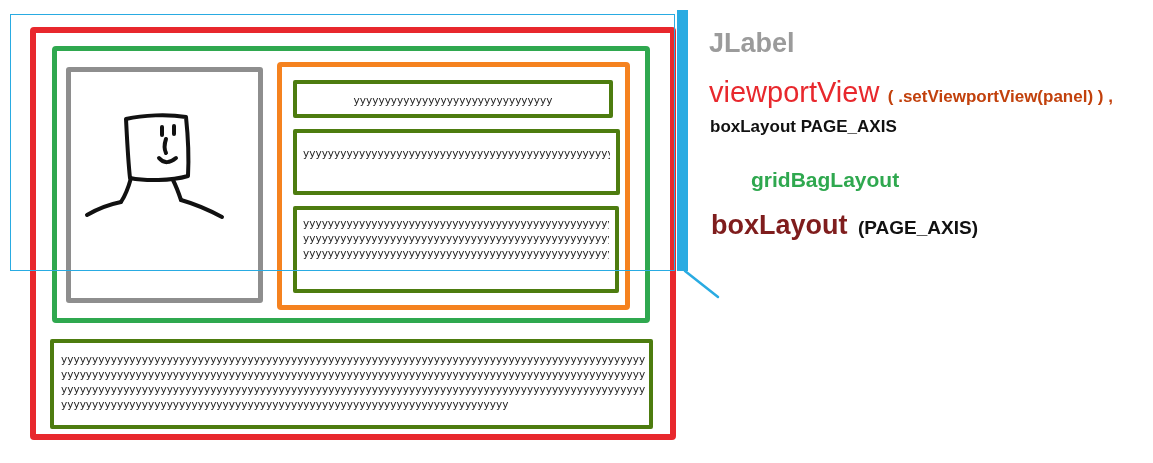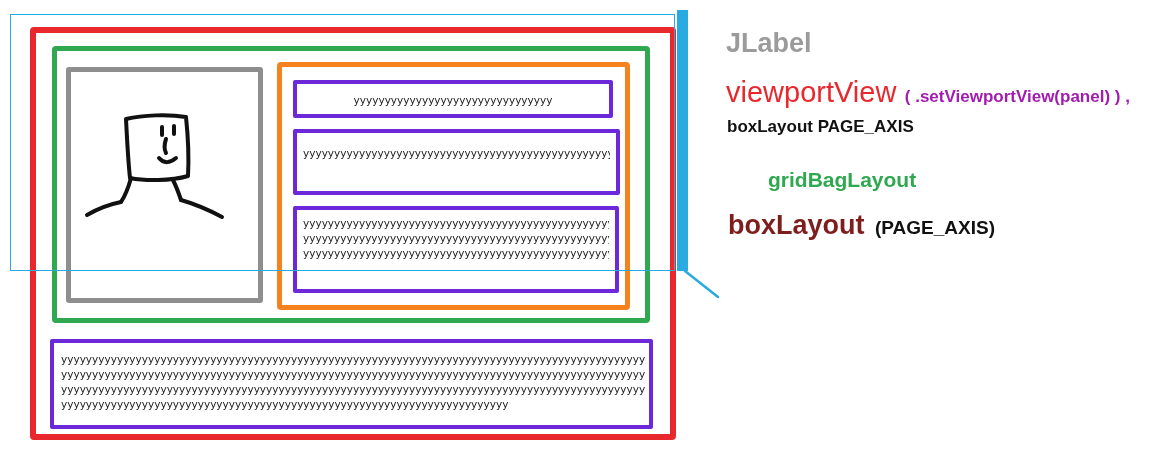--- a/index.html
+++ b/index.html
@@ -7,38 +7,38 @@
   .stage { position: relative; width: 1153px; height: 463px; background: #ffffff; overflow: hidden; }
 
   
   .rect { position: absolute; background: transparent; }
   .blue-outline  { left: 10px;  top: 14px;  width: 665px; height: 257px; border: 1.5px solid #29abe2; z-index: 7; }
   .blue-bar      { left: 677px; top: 10px;  width: 11px;  height: 261px; background: #29abe2; z-index: 7; }
   .red-box       { left: 30px;  top: 27px;  width: 646px; height: 413px; border: 6px solid #e8282d; border-radius: 4px; z-index: 1; }
   .green-box     { left: 52px;  top: 46px;  width: 598px; height: 277px; border: 5px solid #2fa84f; border-radius: 4px; z-index: 2; }
   .face-box      { left: 66px;  top: 67px;  width: 197px; height: 236px; border: 5px solid #8e8e8e; border-radius: 3px; background: #fff; z-index: 3; }
   .orange-box    { left: 277px; top: 62px;  width: 353px; height: 248px; border: 5px solid #f5821f; border-radius: 4px; z-index: 3; }
-  .ybox          { border: 4px solid #6d28d9; border-radius: 2px; background: #fff; z-index: 4; position: absolute; overflow: hidden; }
+  .ybox          { border: 4px solid #4d7c0f; border-radius: 2px; background: #fff; z-index: 4; position: absolute; overflow: hidden; }
   .ybox1   { left: 293px; top: 80px;  width: 320px; height: 38px; padding-top: 9px; text-align: center; }
   .ybox2   { left: 293px; top: 129px; width: 327px; height: 66px; padding: 13px 6px 0 6px; }
   .ybox3   { left: 293px; top: 206px; width: 326px; height: 87px; padding: 6px 6px 0 6px; }
   .ybottom { left: 50px;  top: 339px; width: 603px; height: 90px; padding: 9px 1px 0 7px; }
 
   .yline { font-family: "DejaVu Sans", sans-serif; font-size: 10.5px; line-height: 15px;
            color: #222; white-space: nowrap; overflow: hidden; }
 
   
   .face-svg { position: absolute; left: 2px; top: 2px; }
 
   
-  .lbl { position: absolute; font-weight: 700; white-space: nowrap; margin-left: 17px; }
+  .lbl { position: absolute; font-weight: 700; white-space: nowrap; }
   .lbl-jlabel { left: 709px; top: 28px;  font-size: 27px; color: #9b9b9b; }
   .lbl-vv-row { left: 709px; top: 76px; }
   .lbl-vv      { font-size: 29px; color: #e8282d; font-weight: 400; }
-  .lbl-vv-note { font-size: 17px; color: #a21caf;    font-weight: 700; margin-left: 4px; }
+  .lbl-vv-note { font-size: 17px; color: #c2410c;    font-weight: 700; margin-left: 4px; }
   .lbl-vv-note2{ left: 710px; top: 117px; font-size: 17px; color: #111; }
   .lbl-gbl    { left: 751px; top: 168px; font-size: 21px; color: #2fa84f; }
   .lbl-bl-row { left: 711px; top: 210px; }
   .lbl-bl      { font-size: 27px; color: #7f1d1d; font-weight: 700; }
   .lbl-bl-note { font-size: 19px; color: #111;    font-weight: 700; margin-left: 6px; }
   .lbl-va     { left: 719px; top: 284px; font-size: 22px; color: #29abe2; }
 
   .pointer-svg { position: absolute; left: 683px; top: 268px; z-index: 8; }
 </style>
 </head>

